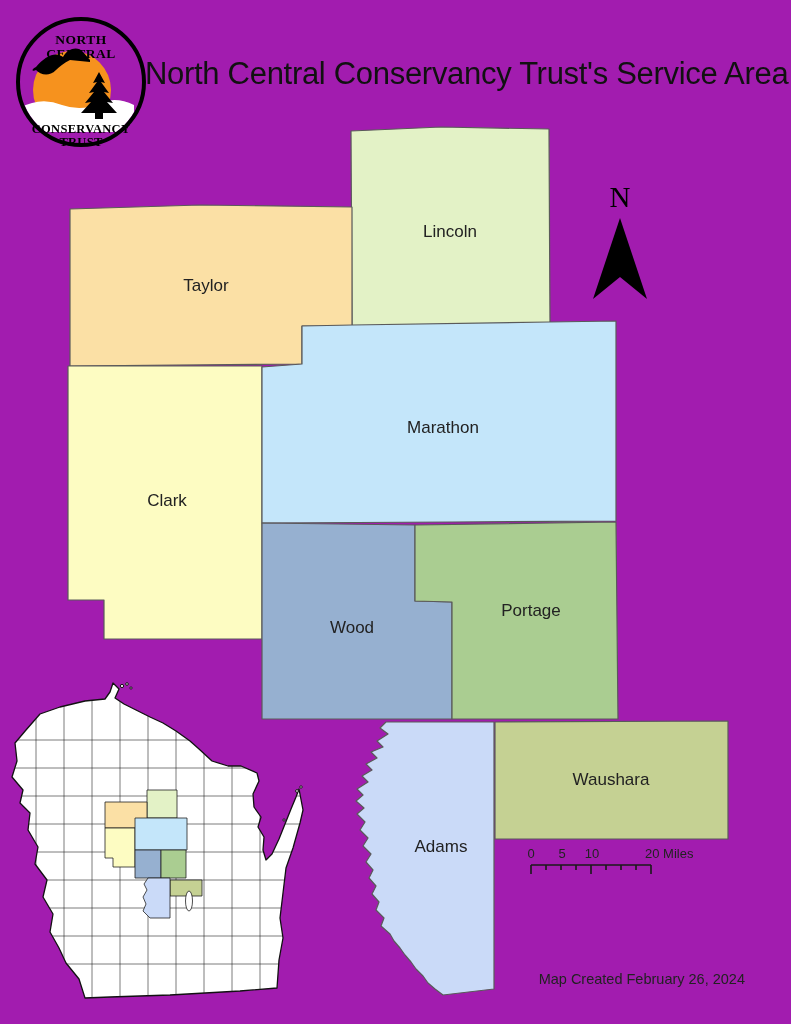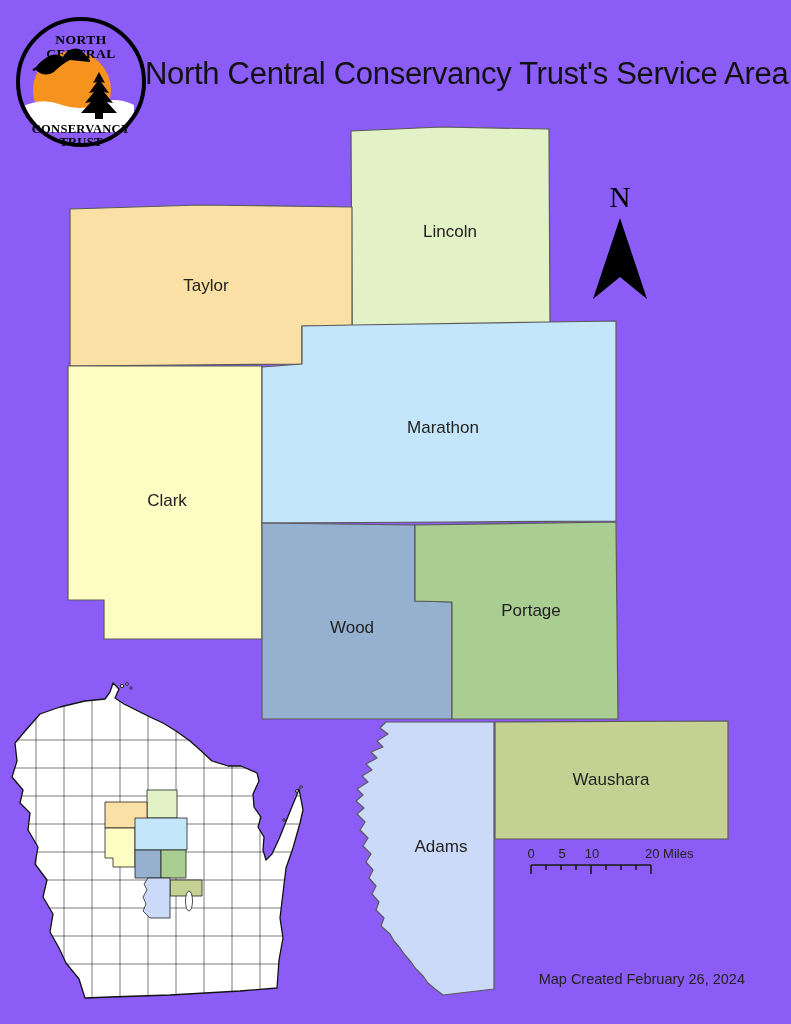--- a/index.html
+++ b/index.html
@@ -1,16 +1,16 @@
 <!DOCTYPE html>
 <html><head>
 <meta charset="utf-8">
 <style>
   html,body{margin:0;padding:0;background:#ffffff;}
-  .page{position:relative;width:791px;height:1024px;background:#8b5cf6;overflow:hidden;
+  .page{position:relative;width:791px;height:1024px;background:#a21caf;overflow:hidden;
         font-family:"Liberation Sans", sans-serif;}
   svg{position:absolute;left:0;top:0;}
   text{fill:#1a1a1a;}
   .title-text{font-family:"Liberation Sans",sans-serif;font-size:31px;letter-spacing:-0.3px;fill:#111;}
   .county-label{font-family:"Liberation Sans",sans-serif;font-size:17px;fill:#222;text-anchor:middle;}
   .scale-label{font-family:"Liberation Sans",sans-serif;font-size:13px;fill:#222;}
   .credit-text{font-family:"Liberation Sans",sans-serif;font-size:14.5px;fill:#222;}
   .north-n{font-family:"Liberation Serif",serif;font-size:29px;fill:#000;text-anchor:middle;}
   .logo-top{font-family:"Liberation Serif",serif;font-size:13.5px;font-weight:bold;letter-spacing:.5px;text-anchor:middle;fill:#000;}
   .logo-bottom{font-family:"Liberation Serif",serif;font-size:12.5px;font-weight:bold;letter-spacing:.3px;text-anchor:middle;fill:#000;}

